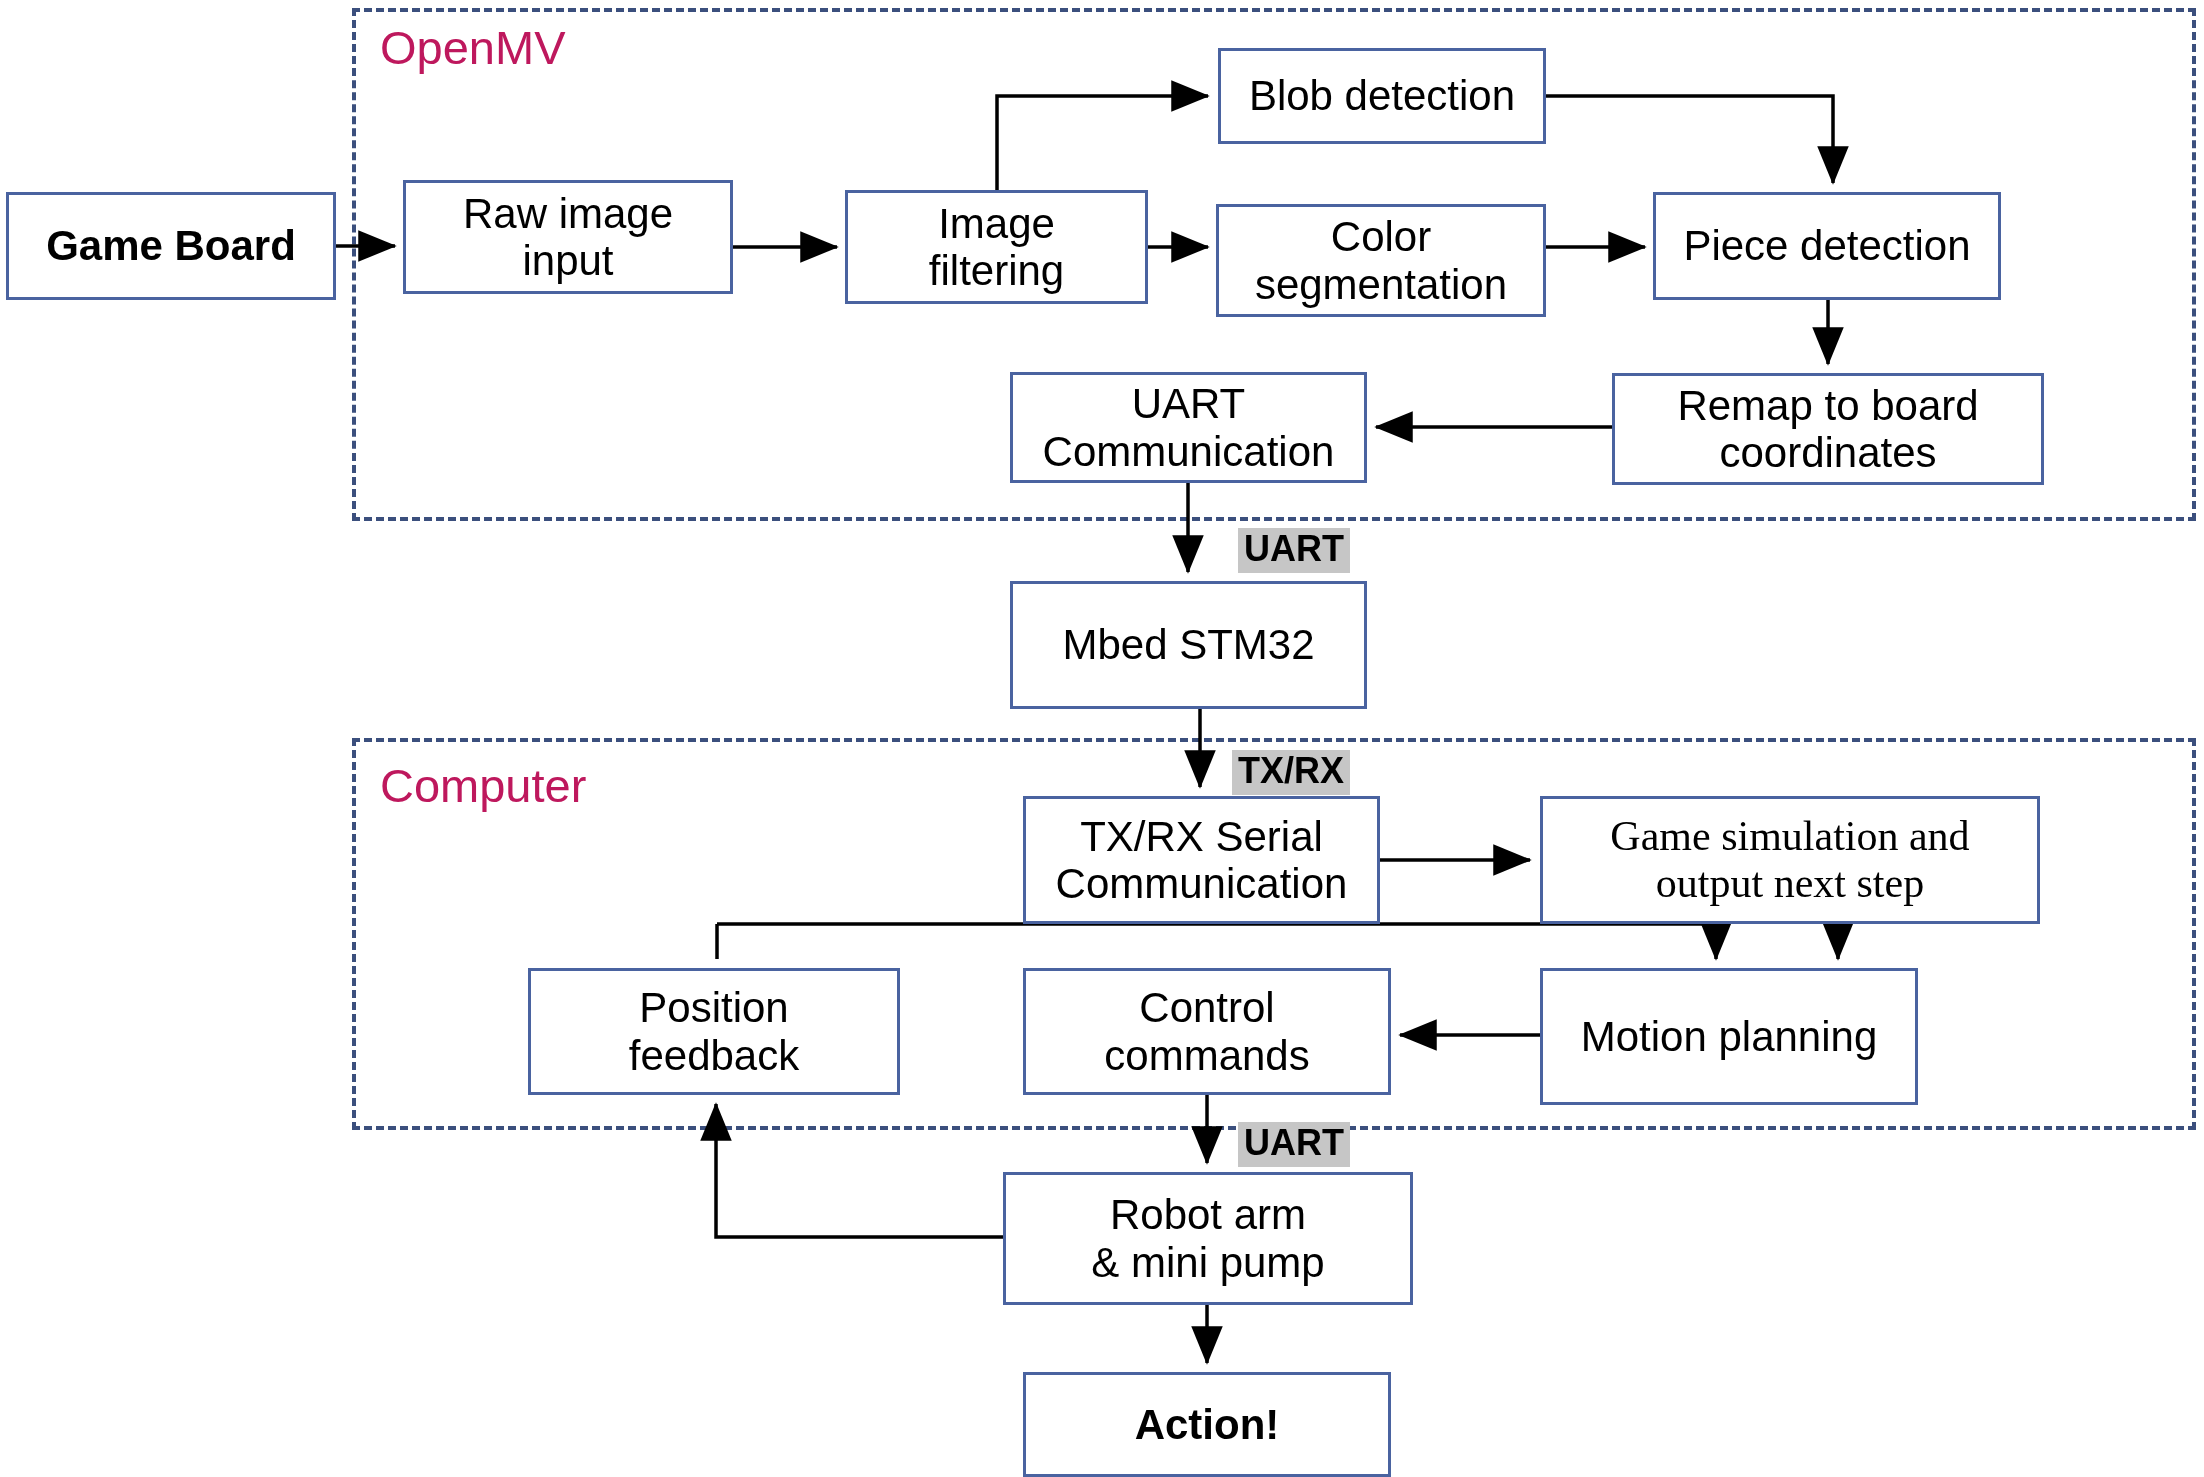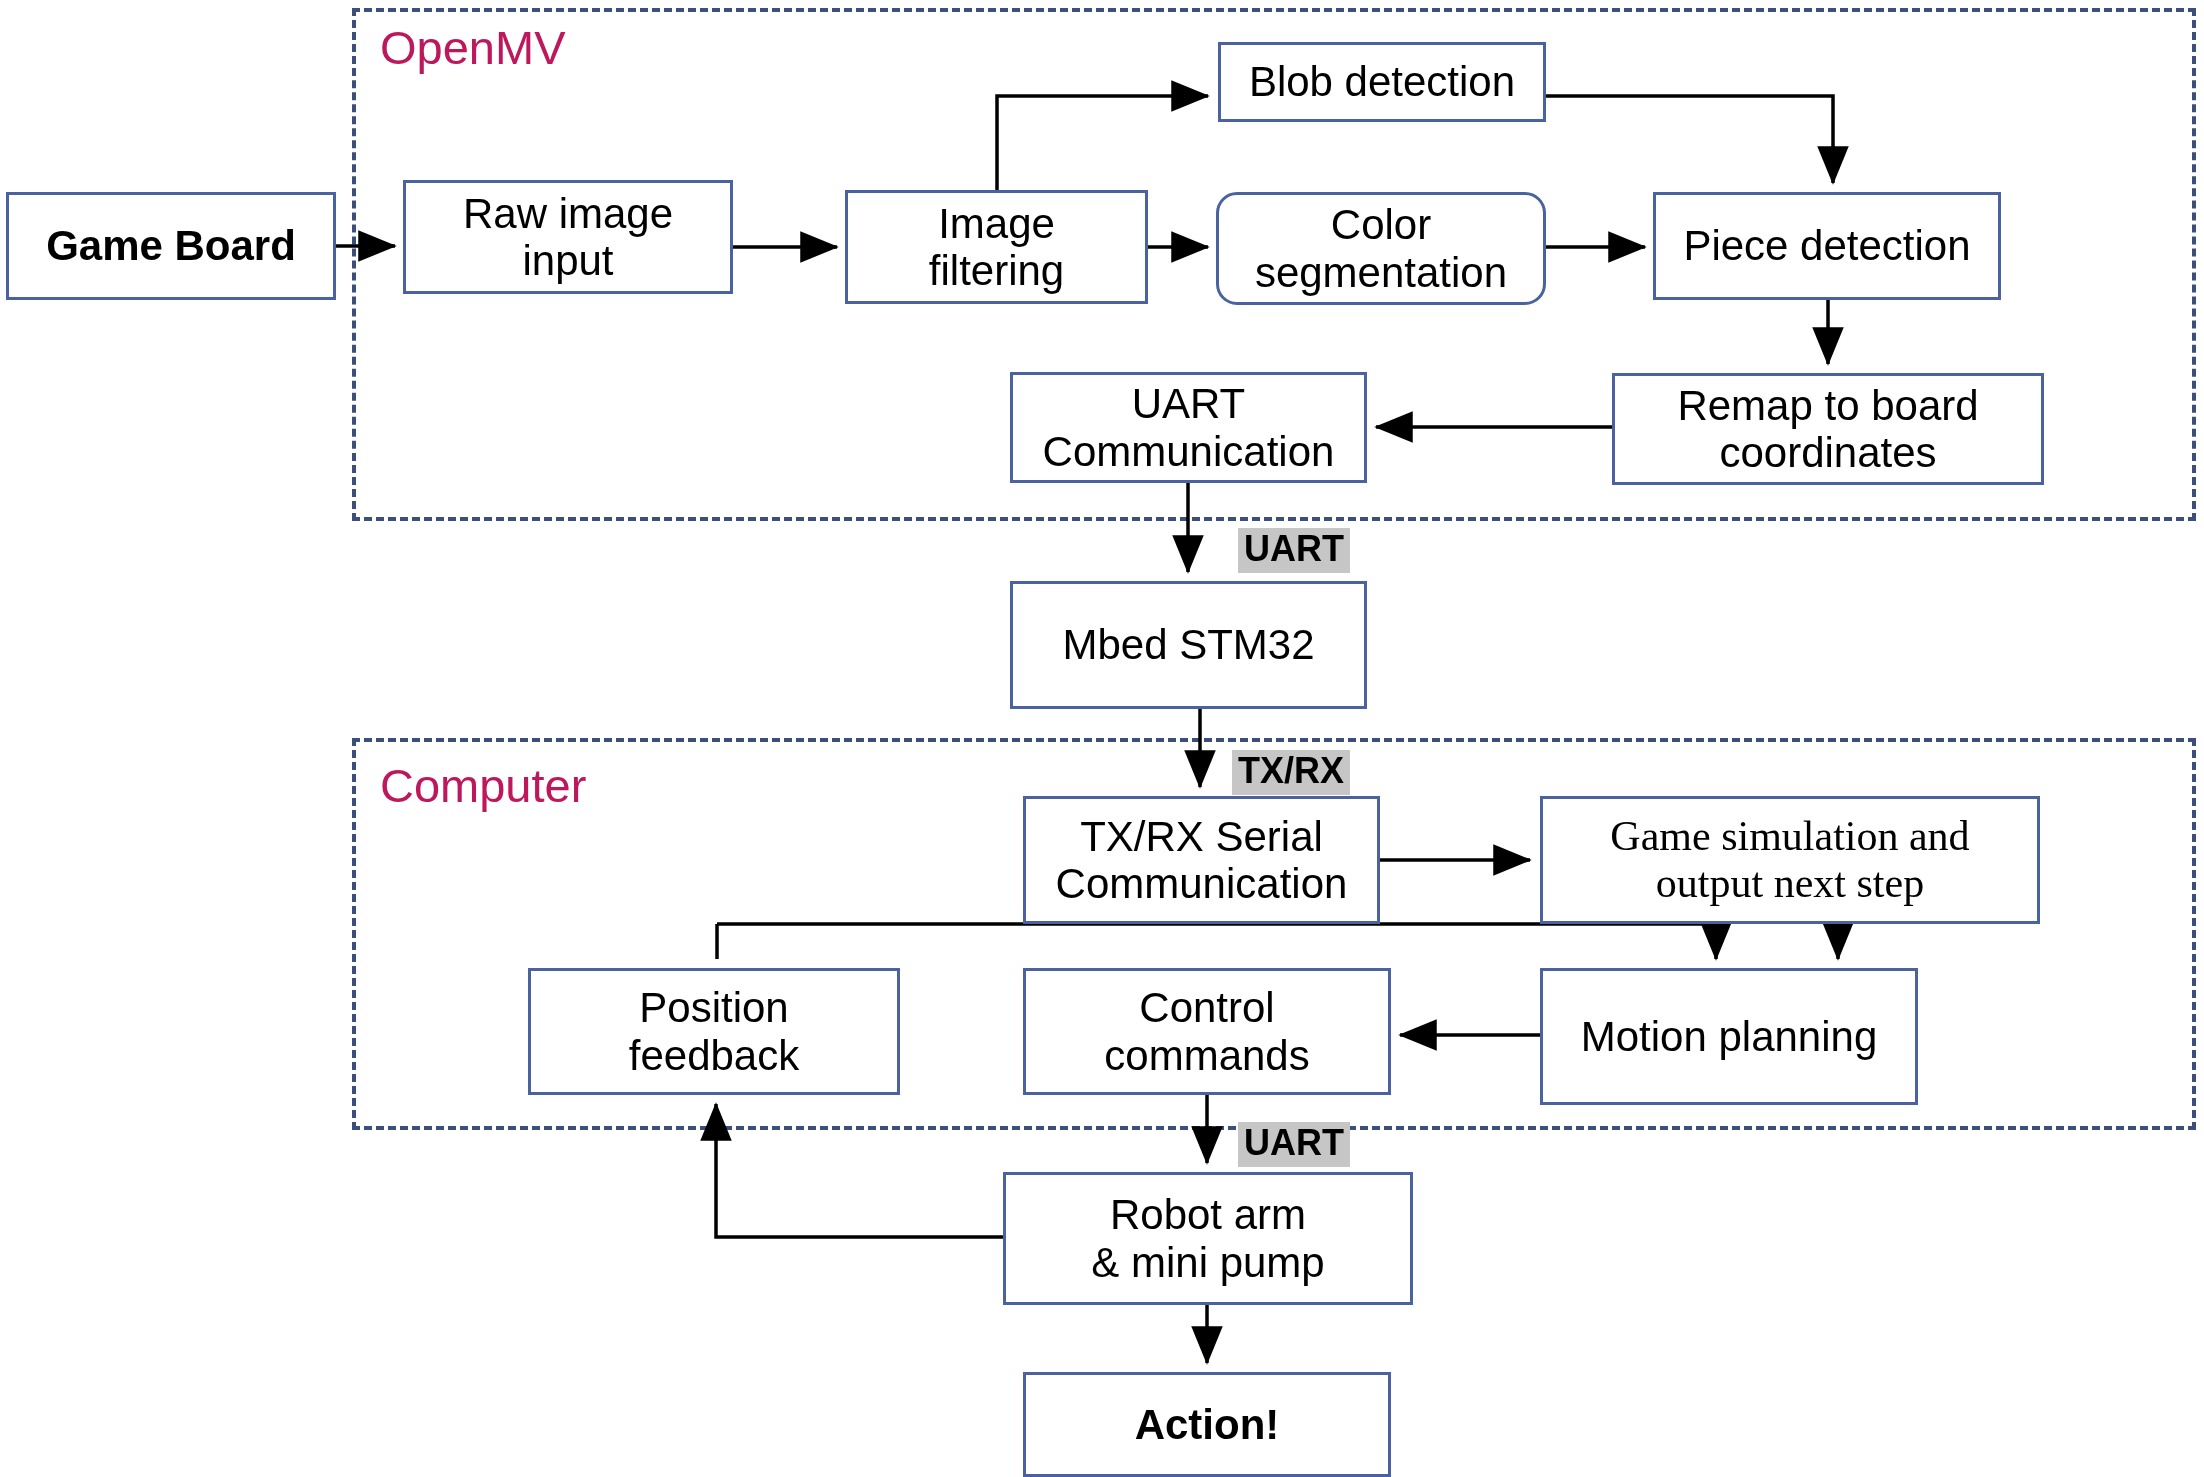--- a/index.html
+++ b/index.html
@@ -133,27 +133,27 @@
     </div>
   </div>
 
   <div class="node" style="left:845px; top:190px; width:303px; height:114px;">
     <div>
       <span>Image</span>
       <span>filtering</span>
     </div>
   </div>
 
-  <div class="node" style="left:1218px; top:42px; width:328px; height:80px;">
+  <div class="node" style="left:1218px; top:48px; width:328px; height:96px;">
     <div>
         <span>Blob detection</span>
       </div>
   </div>
 
-  <div class="node" style="left:1216px; top:192px; width:330px; height:113px;border-radius:21px;">
+  <div class="node" style="left:1216px; top:204px; width:330px; height:113px;">
     <div>
       <span>Color</span>
       <span>segmentation</span>
     </div>
   </div>
 
   <div class="node" style="left:1653px; top:192px; width:348px; height:108px;">
     <div>
         <span>Piece detection</span>
       </div>

